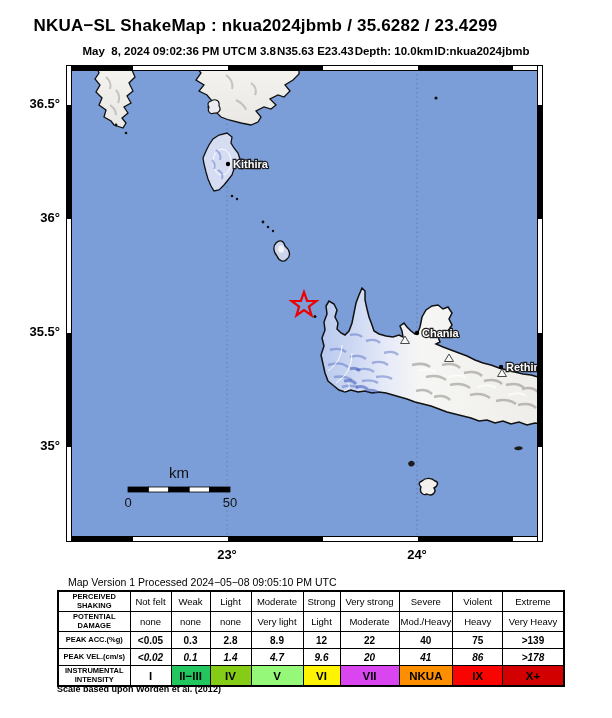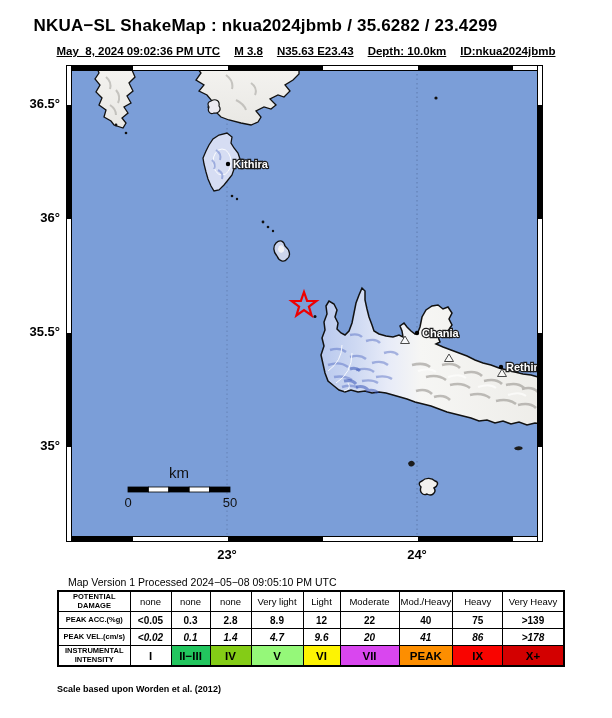--- a/index.html
+++ b/index.html
@@ -1,20 +1,20 @@
 <!DOCTYPE html>
 <html><head>
 <meta charset="utf-8">
 <style>
   html,body{margin:0;padding:0;background:#fff;}
   body{font-family:"Liberation Sans", sans-serif; width:612px; height:718px; position:relative; overflow:hidden; color:#000;}
   .abs{position:absolute;}
   
   .title{top:16px; left:0; width:531px; text-align:center; font-size:17px; font-weight:700; letter-spacing:.2px;}
-  .subtitle{top:45px; left:0; width:612px; display:flex; justify-content:center; gap:14px; font-size:11.5px; font-weight:700; white-space:pre;text-decoration:underline;}
+  .subtitle{top:45px; left:0; width:612px; display:flex; justify-content:center; gap:1px; font-size:11.5px; font-weight:700; white-space:pre;}
   
   .map-wrap{left:66px; top:65px; width:477px; height:477px;}
   .map-wrap svg{position:absolute; left:0; top:0;}
   .band{position:absolute; border:1px solid #000; box-sizing:border-box; z-index:5;}
   .band.h{width:477px; height:6px; left:0;
     background:linear-gradient(to right,#000 0 66px,#fff 66px 161px,#000 161px 256px,#fff 256px 351px,#000 351px 446px,#fff 446px 477px);}
   .band.v{width:6px; height:477px; top:0;
     background:linear-gradient(to bottom,#fff 0 39px,#000 39px 153px,#fff 153px 267px,#000 267px 381px,#fff 381px 477px);}
   .band.top{top:0;} .band.bottom{top:471px;} .band.left{left:0;} .band.right{left:471px;}
   
@@ -166,20 +166,32 @@
         <col style="width:39px">
         <col style="width:41px">
         <col style="width:52px">
       <col style="width:37px">
         <col style="width:59px">
         <col style="width:44px">
         <col style="width:50px">
         <col style="width:61px">
     </colgroup>
     <tbody>
+        <tr class="r-shaking">
+      <td class="rowlab">PERCEIVED SHAKING</td>
+      <td class="val">Not felt</td>
+      <td class="val">Weak</td>
+      <td class="val">Light</td>
+      <td class="val">Moderate</td>
+      <td class="val">Strong</td>
+      <td class="val">Very strong</td>
+      <td class="val">Severe</td>
+      <td class="val">Violent</td>
+      <td class="val">Extreme</td>
+    </tr>
     <tr class="r-damage">
       <td class="rowlab">POTENTIAL DAMAGE</td>
       <td class="val">none</td>
       <td class="val">none</td>
       <td class="val">none</td>
       <td class="val">Very light</td>
       <td class="val">Light</td>
       <td class="val">Moderate</td>
       <td class="val">Mod./Heavy</td>
       <td class="val">Heavy</td>
@@ -210,21 +222,21 @@
       <td class="val">&gt;178</td>
     </tr>
     <tr class="r-int">
       <td class="rowlab">INSTRUMENTAL INTENSITY</td>
       <td class="val" style="background-color: rgb(255, 255, 255);">I</td>
       <td class="val" style="background-color: #22c55e;">II−III</td>
       <td class="val" style="background-color: #84cc16;">IV</td>
       <td class="val" style="background-color: rgb(149, 248, 121);">V</td>
       <td class="val" style="background-color: rgb(253, 243, 3);">VI</td>
       <td class="val" style="background-color: #d946ef;">VII</td>
-      <td class="val" style="background-color: rgb(253, 142, 0);">PEAK</td>
+      <td class="val" style="background-color: rgb(253, 142, 0);">NKUA</td>
       <td class="val" style="background-color: rgb(249, 4, 0);">IX</td>
       <td class="val" style="background-color: rgb(211, 0, 0);">X+</td>
     </tr>
   </tbody>
     </table>
 </div>
 
 <div class="abs note">Scale based upon Worden et al. (2012)</div>
 
 </body></html>

